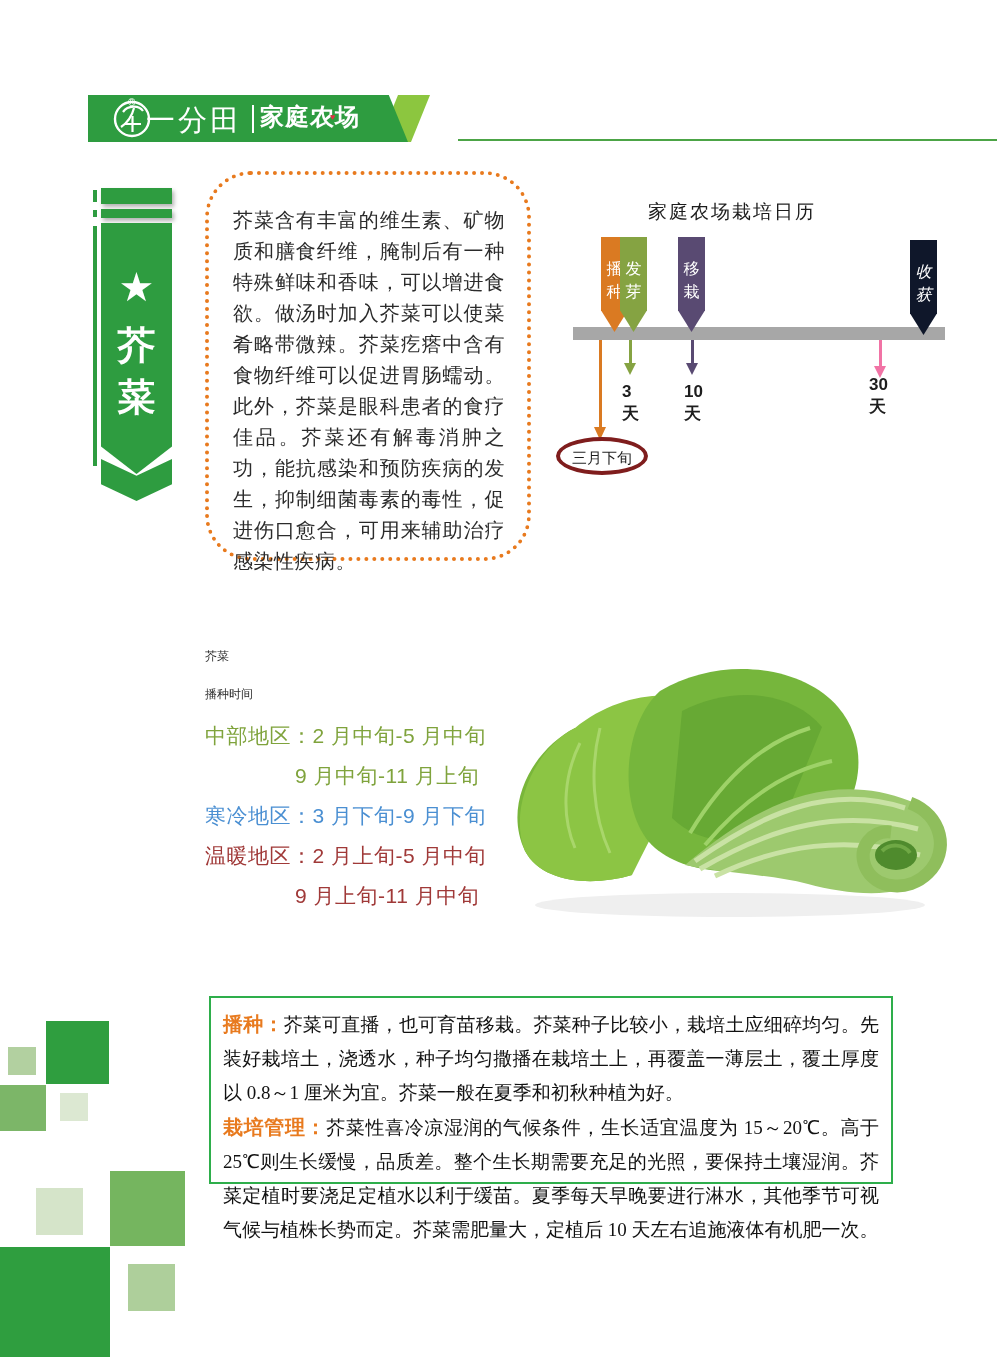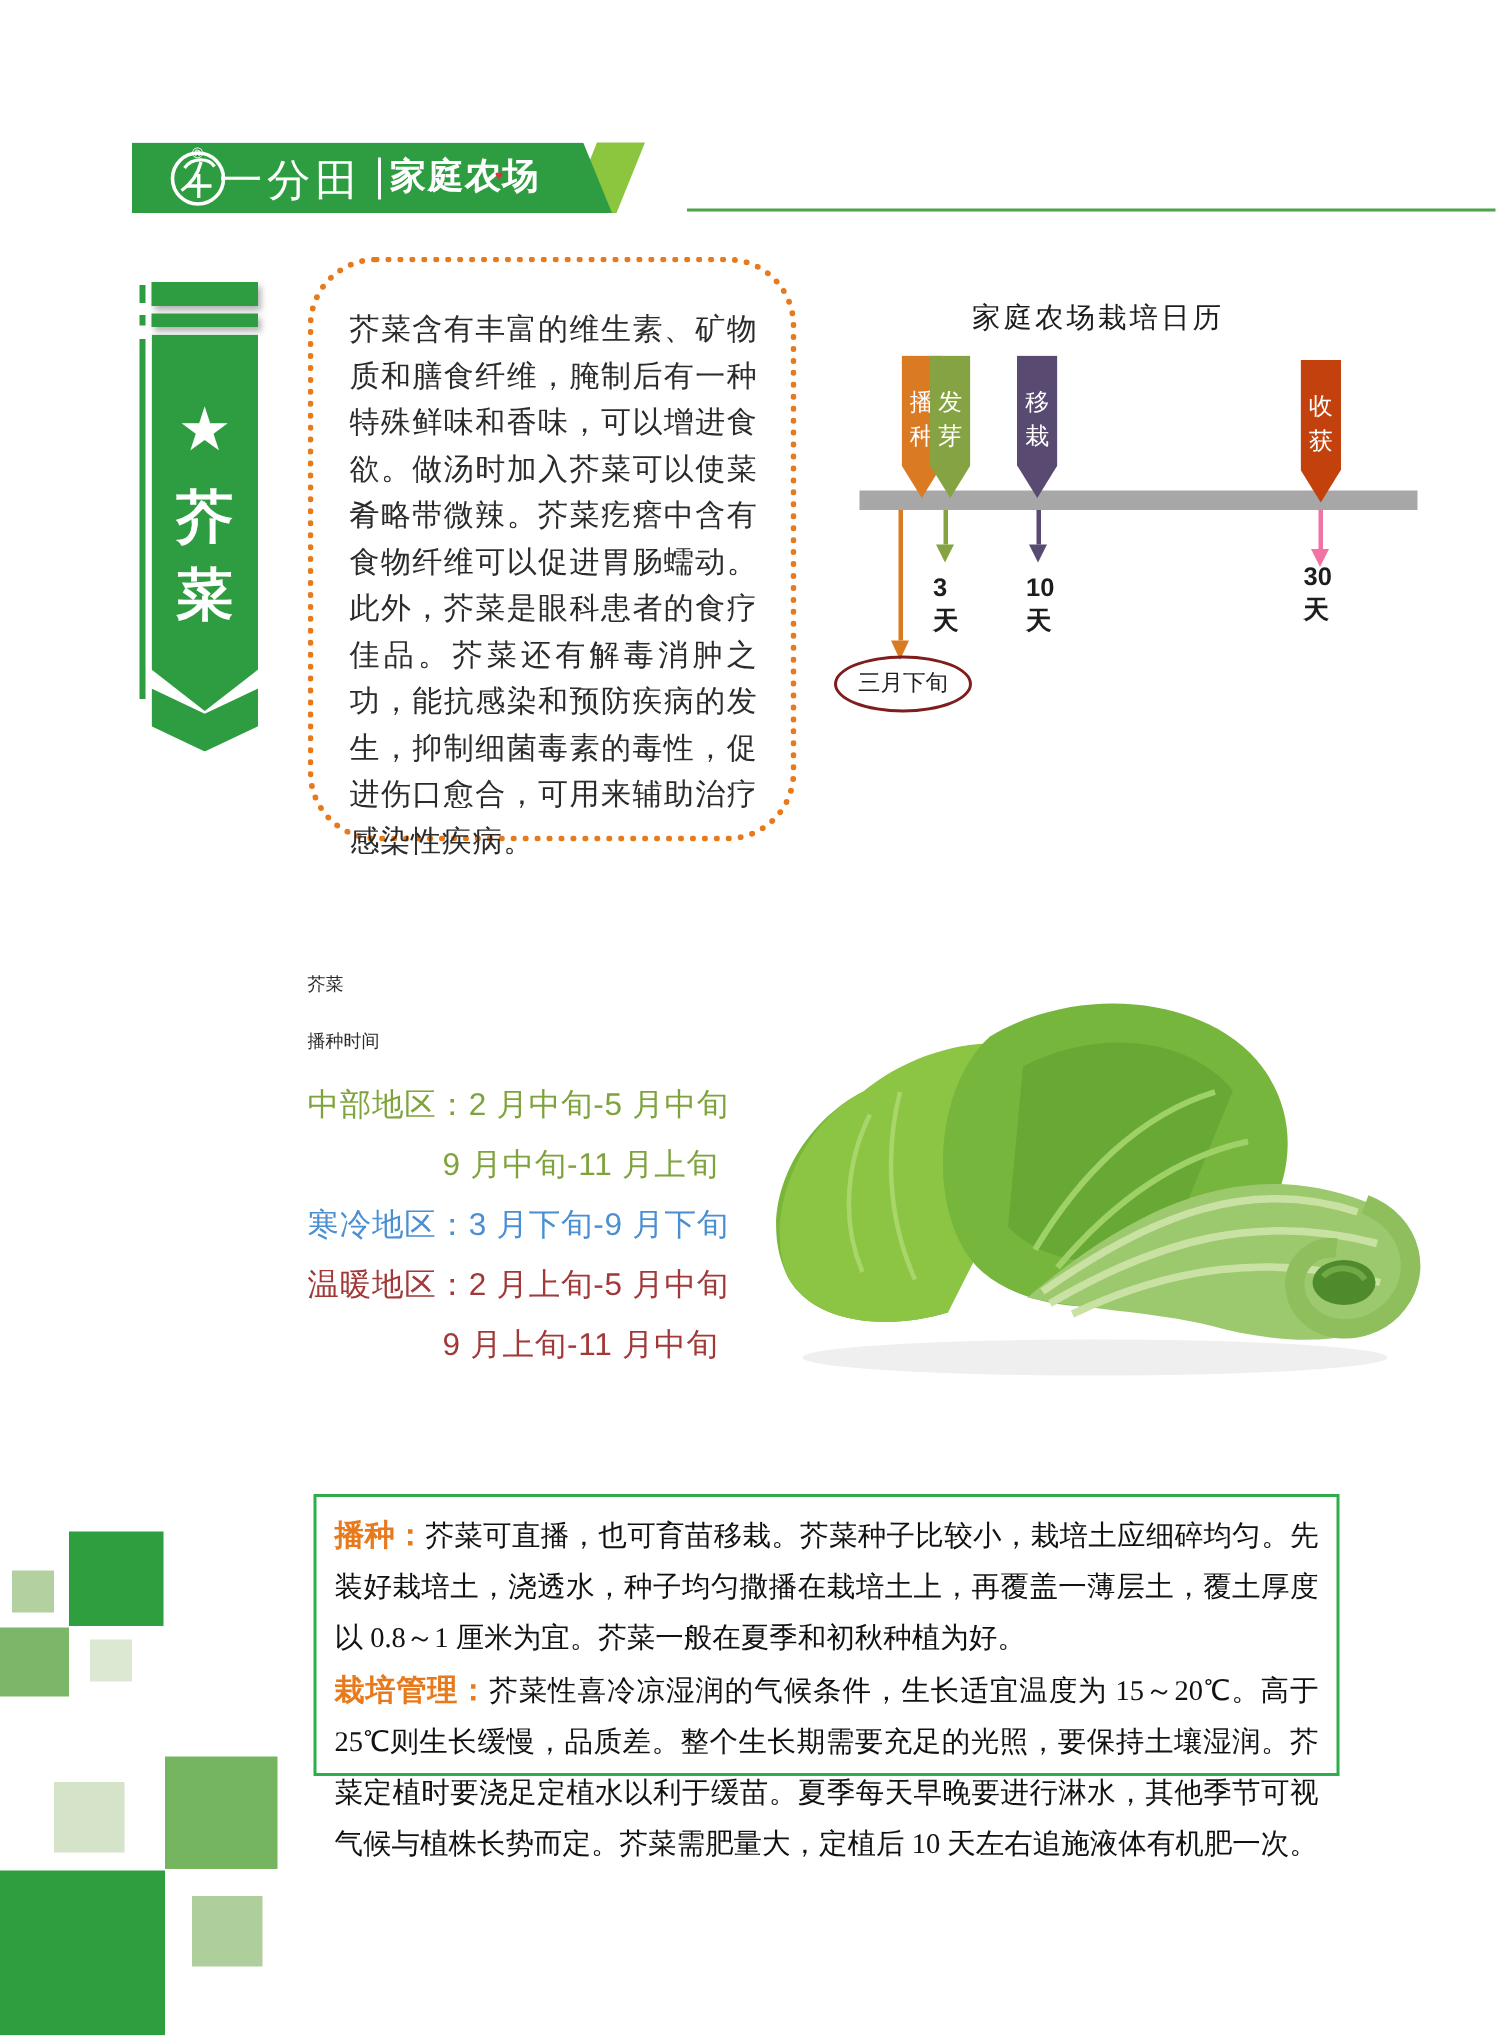--- a/index.html
+++ b/index.html
@@ -42,37 +42,37 @@
   
   .cal-title{position:absolute;left:648px;top:199px;font-size:19px;letter-spacing:2px;color:#1d1d1d;}
   .cal-bar{position:absolute;left:573px;top:327px;width:372px;height:13px;background:#A7A7A7;}
   .stage{position:absolute;top:237px;width:27px;height:95px;
          clip-path:polygon(0 0,100% 0,100% 77%,50% 100%,0 77%);}
   .stage span{position:absolute;left:5.5px;top:20px;width:16px;color:#fff;font-size:16px;
               line-height:23px;word-break:break-all;text-align:center;}
   .st0{left:589px;background:#DA7A22;margin-left:12px;}
   .st1{left:620px;background:#85A342;}
   .st2{left:678px;background:#594A72;}
-  .st3{left:867px;top:240px;background:#c2410c;}
+  .st3{left:910px;top:240px;background:#0f172a;font-style:italic;}
   .arr-line{position:absolute;width:3px;}
   .arr-head{position:absolute;width:0;height:0;border-left:6px solid transparent;border-right:6px solid transparent;}
   .a0l{left:599px;top:340px;height:87px;background:#DA7A22;}
   .a0h{left:594px;top:427px;border-top:13px solid #DA7A22;}
   .a1l{left:629px;top:340px;height:23px;background:#85A342;}
   .a1h{left:624px;top:363px;border-top:12px solid #85A342;}
   .a2l{left:691px;top:340px;height:23px;background:#594A72;}
   .a2h{left:686px;top:363px;border-top:12px solid #594A72;}
   .a3l{left:879px;top:340px;height:26px;background:#F173A5;}
   .a3h{left:874px;top:366px;border-top:12px solid #F173A5;}
   .days{position:absolute;width:34px;text-align:left;font-size:17px;font-weight:700;color:#1d1d1d;line-height:22px;}
   .d1{left:622px;top:381px;}
   .d2{left:684px;top:381px;}
   .d3{left:869px;top:374px;}
   .note-ellipse{position:absolute;left:556px;top:437px;width:92px;height:38px;box-sizing:border-box;
-                border:2px solid #7f1d1d;border-radius:50%;text-align:center;line-height:34px;
+                border:4px solid #7f1d1d;border-radius:50%;text-align:center;line-height:34px;
                 font-size:15px;color:#1d1d1d;}
 
   
   .sow{position:absolute;font-size:12px;color:#2b2b2b;font-family:"Liberation Serif",serif;}
   .sow-t{left:205px;top:648px;}
   .sow-s{left:205px;top:686px;}
   .rline{position:absolute;font-size:21px;font-weight:500;letter-spacing:.5px;}
   .r0{left:205px;top:722px;color:#7FA33C;}
   .r1{left:295px;top:762px;color:#7FA33C;}
   .r2{left:205px;top:802px;color:#4A8FD2;}

